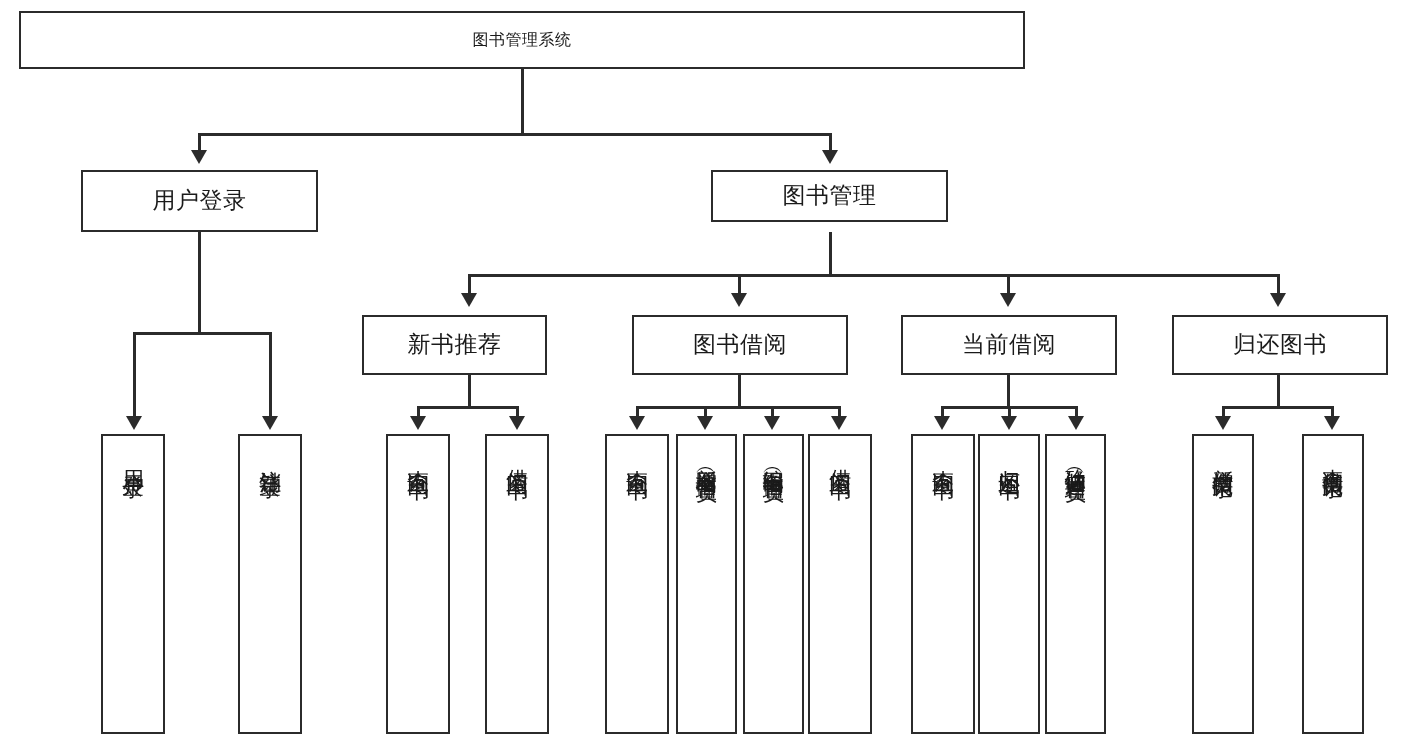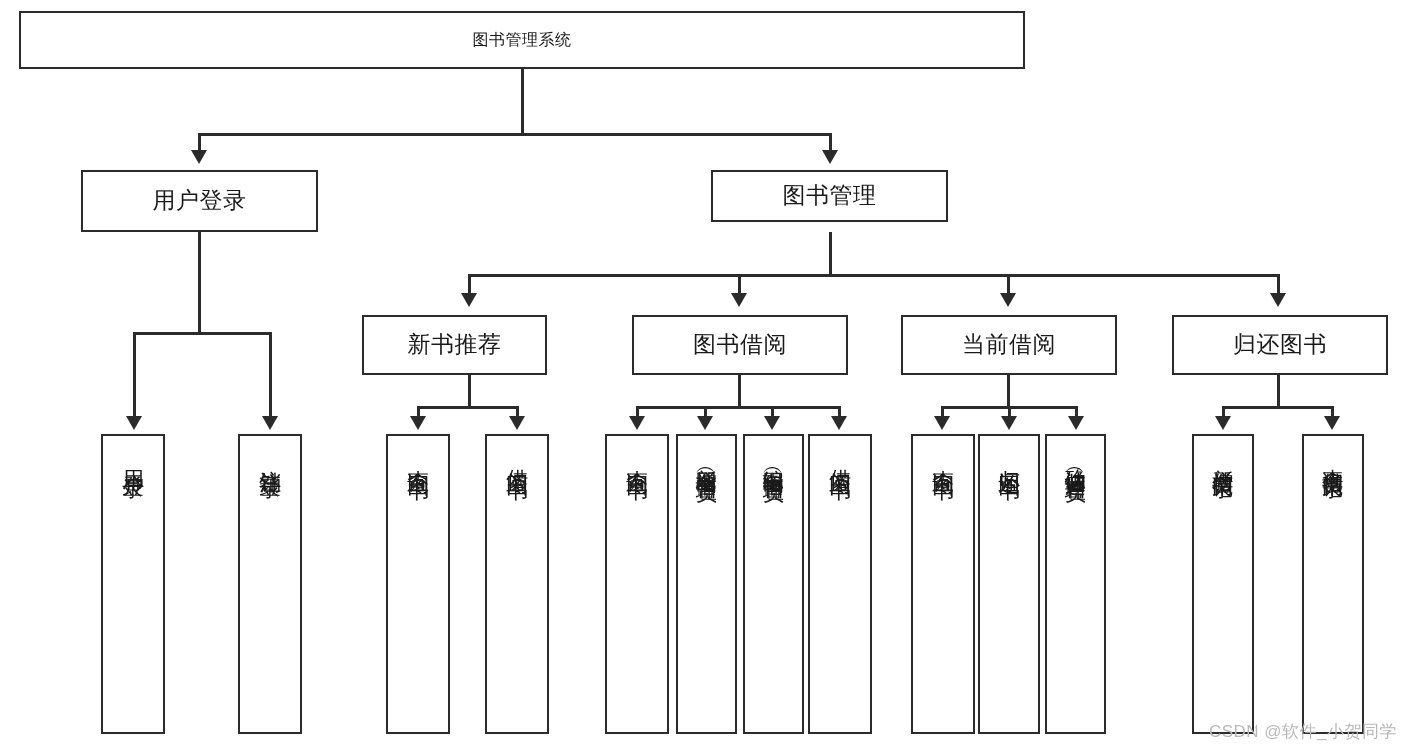--- a/index.html
+++ b/index.html
@@ -211,15 +211,14 @@
     <span class="lbl">确认归还（管理员）</span>
   </div>
 
   <div class="node v-node tall" style="left:1192px;top:434px;width:62px;height:300px;">
     <span class="lbl">新增借阅记录</span>
   </div>
   <div class="node v-node tall" style="left:1302px;top:434px;width:62px;height:300px;">
     <span class="lbl">查询借阅记录</span>
   </div>
 
-  <div id="watermark">CSDN @软件_小贺同学</div>
 
 </div>
 
 </body></html>

